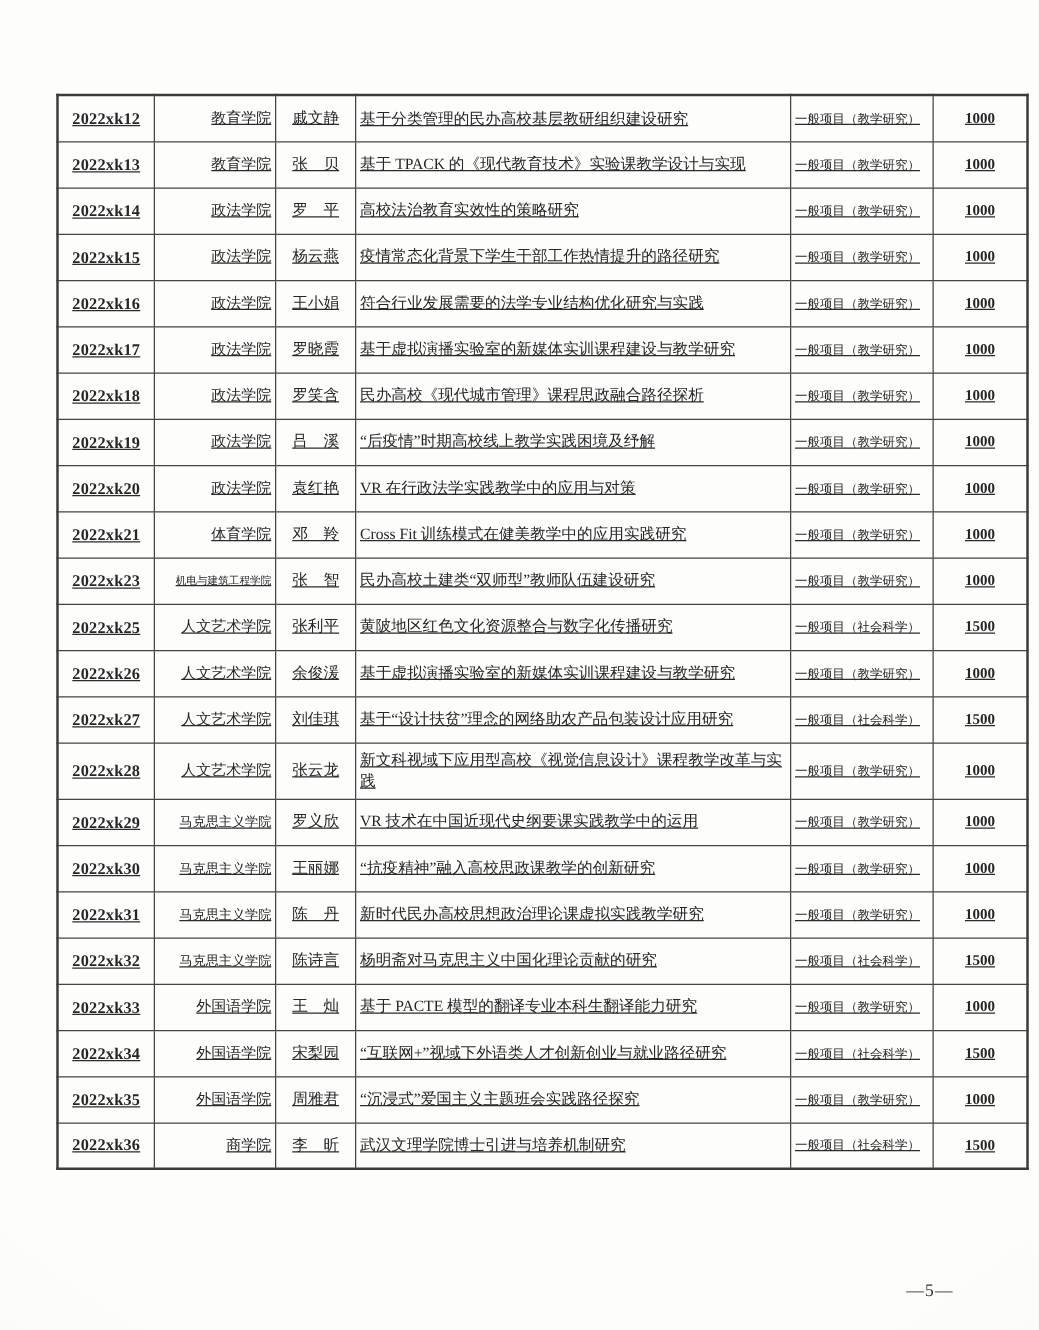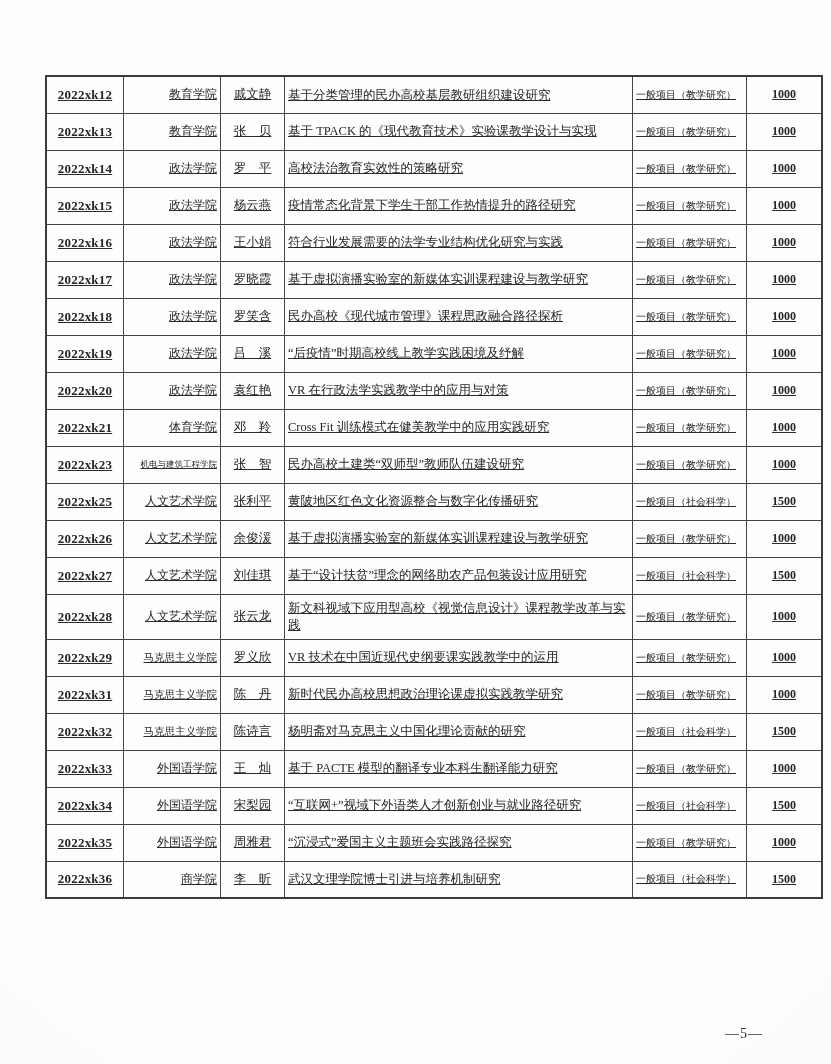--- a/index.html
+++ b/index.html
@@ -222,20 +222,28 @@
         </tr>
         <tr class="row">
           <td class="col-project-id">2022xk29</td>
           <td class="col-college" style="font-size: 10.5px;">马克思主义学院</td>
           <td class="col-leader">罗义欣</td>
           <td class="col-project-title">VR 技术在中国近现代史纲要课实践教学中的运用</td>
           <td class="col-category">一般项目（教学研究）</td>
           <td class="col-funding">1000</td>
         </tr>
         <tr class="row">
+          <td class="col-project-id">2022xk30</td>
+          <td class="col-college" style="font-size: 10.5px;">马克思主义学院</td>
+          <td class="col-leader">王丽娜</td>
+          <td class="col-project-title">“抗疫精神”融入高校思政课教学的创新研究</td>
+          <td class="col-category">一般项目（教学研究）</td>
+          <td class="col-funding">1000</td>
+        </tr>
+        <tr class="row">
           <td class="col-project-id">2022xk31</td>
           <td class="col-college" style="font-size: 10.5px;">马克思主义学院</td>
           <td class="col-leader">陈　丹</td>
           <td class="col-project-title">新时代民办高校思想政治理论课虚拟实践教学研究</td>
           <td class="col-category">一般项目（教学研究）</td>
           <td class="col-funding">1000</td>
         </tr>
         <tr class="row">
           <td class="col-project-id">2022xk32</td>
           <td class="col-college" style="font-size: 10.5px;">马克思主义学院</td>

